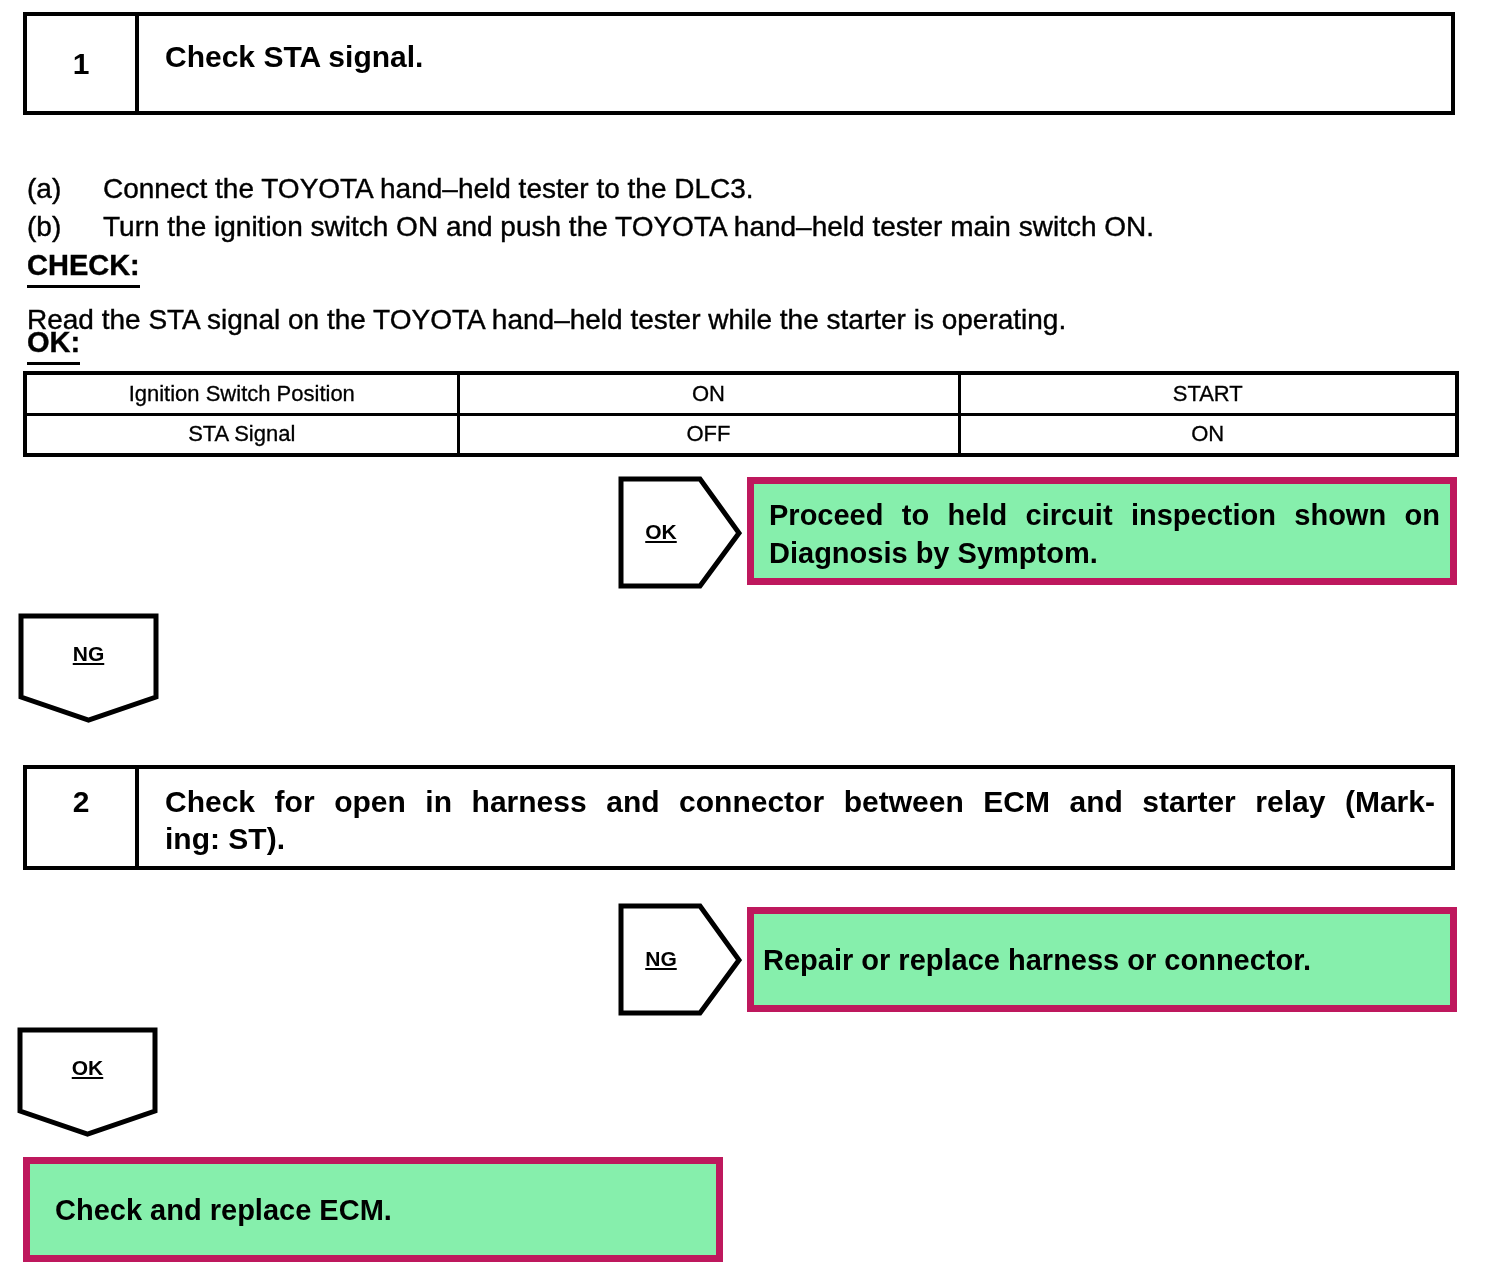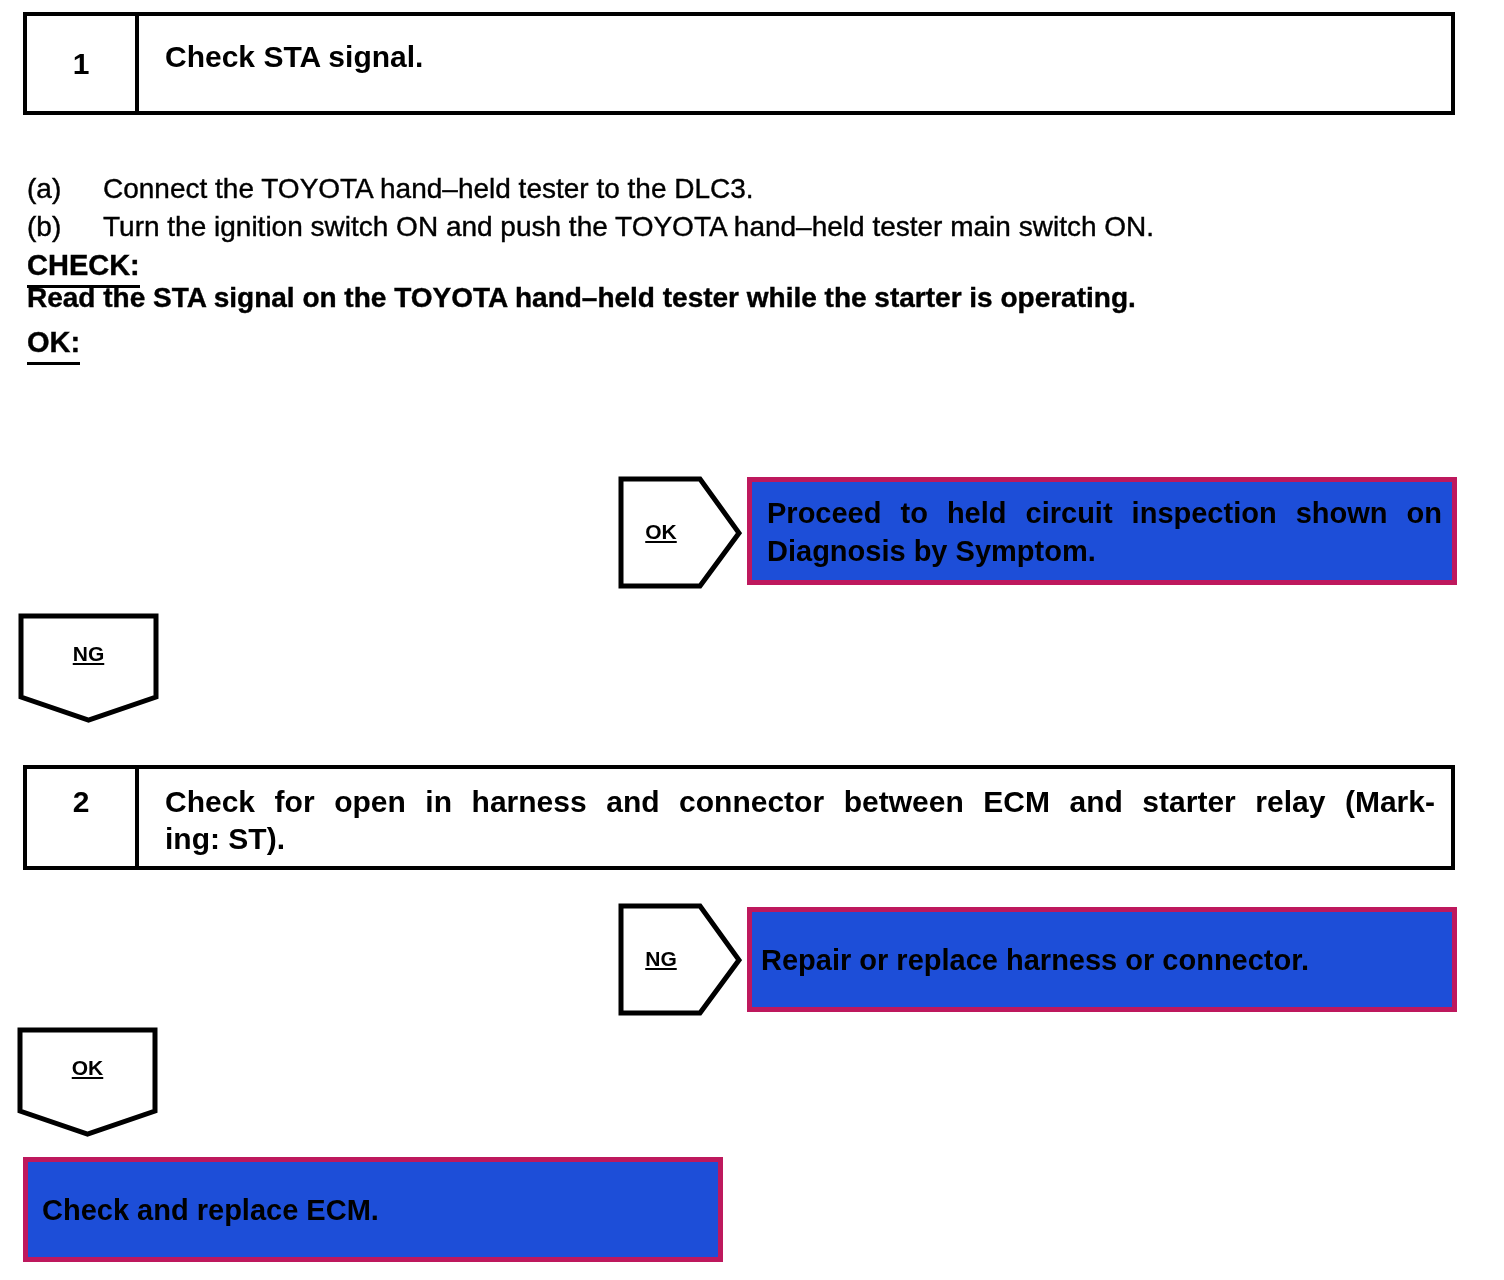--- a/index.html
+++ b/index.html
@@ -94,29 +94,29 @@
     font-weight: bold;
     font-size: 21px;
     text-decoration: underline;
   }
   .tag .shape-label { left: 0; top: 0; width: 86px; height: 100%; }
   .pent .shape-label { left: 0; top: 0; width: 100%; height: 84px; }
 
   
   .result-box {
     position: absolute;
-    border: 5px solid #be185d;
-    background: #1d4ed8;
+    border: 7px solid #be185d;
+    background: #86efac;
     font-weight: bold;
     font-size: 29px;
     line-height: 38px;
   }
   .result-box.r1 { left: 747px; top: 477px; width: 710px; height: 108px; padding: 12px 10px 0 15px; }
   .result-box.r2 { left: 747px; top: 907px; width: 710px; height: 105px; display: flex; align-items: center; padding-left: 9px; }
-  .result-box.final { left: 23px; top: 1157px; width: 700px; height: 105px; display: flex; align-items: center; padding-left: 14px; }
+  .result-box.final { left: 23px; top: 1157px; width: 700px; height: 105px; display: flex; align-items: center; padding-left: 25px; }
 
   
   .jline { display: flex; justify-content: space-between; }
 </style>
 </head>
 <body>
 
 <div class="page">
 
   <div class="step-box one">
@@ -129,26 +129,45 @@
     <span>Connect the TOYOTA hand–held tester to the DLC3.</span>
   </div>
   <div class="tline li-row" style="top:211px;">
     <span class="li-label">(b)</span>
     <span>Turn the ignition switch ON and push the TOYOTA hand–held tester main switch ON.</span>
   </div>
 
   <div class="tline heading" style="top:249px;text-align:center;">
     <span class="u">CHECK:</span>
   </div>
-  <div class="tline" style="top:282px;font-weight:bold;">Read the STA signal on the TOYOTA hand–held tester while the starter is operating.</div>
+  <div class="tline" style="top:304px;">Read the STA signal on the TOYOTA hand–held tester while the starter is operating.</div>
 
   <div class="tline heading" style="top:326px;">
     <span class="u">OK:</span>
   </div>
 
+  <table class="sig">
+    <colgroup>
+        <col style="width:433px">
+        <col style="width:501px">
+        <col style="width:498px">
+      </colgroup>
+    <tbody>
+      <tr>
+        <td>Ignition Switch Position</td>
+        <td>ON</td>
+        <td>START</td>
+      </tr>
+      <tr>
+        <td>STA Signal</td>
+        <td>OFF</td>
+        <td>ON</td>
+      </tr>
+    </tbody>
+  </table>
 
   <div class="shape tag" style="left:618px; top:475px; width:124px; height:114px;">
     <svg width="124" height="114" viewBox="0 0 124 114">
       <polygon points="3,4 82,4 121,58 82,111 3,111" fill="#fff" stroke="#000" stroke-width="5" stroke-linejoin="miter"></polygon>
     </svg>
     <div class="shape-label">OK</div>
   </div>
 
   <div class="result-box r1">
     <div class="jline">

